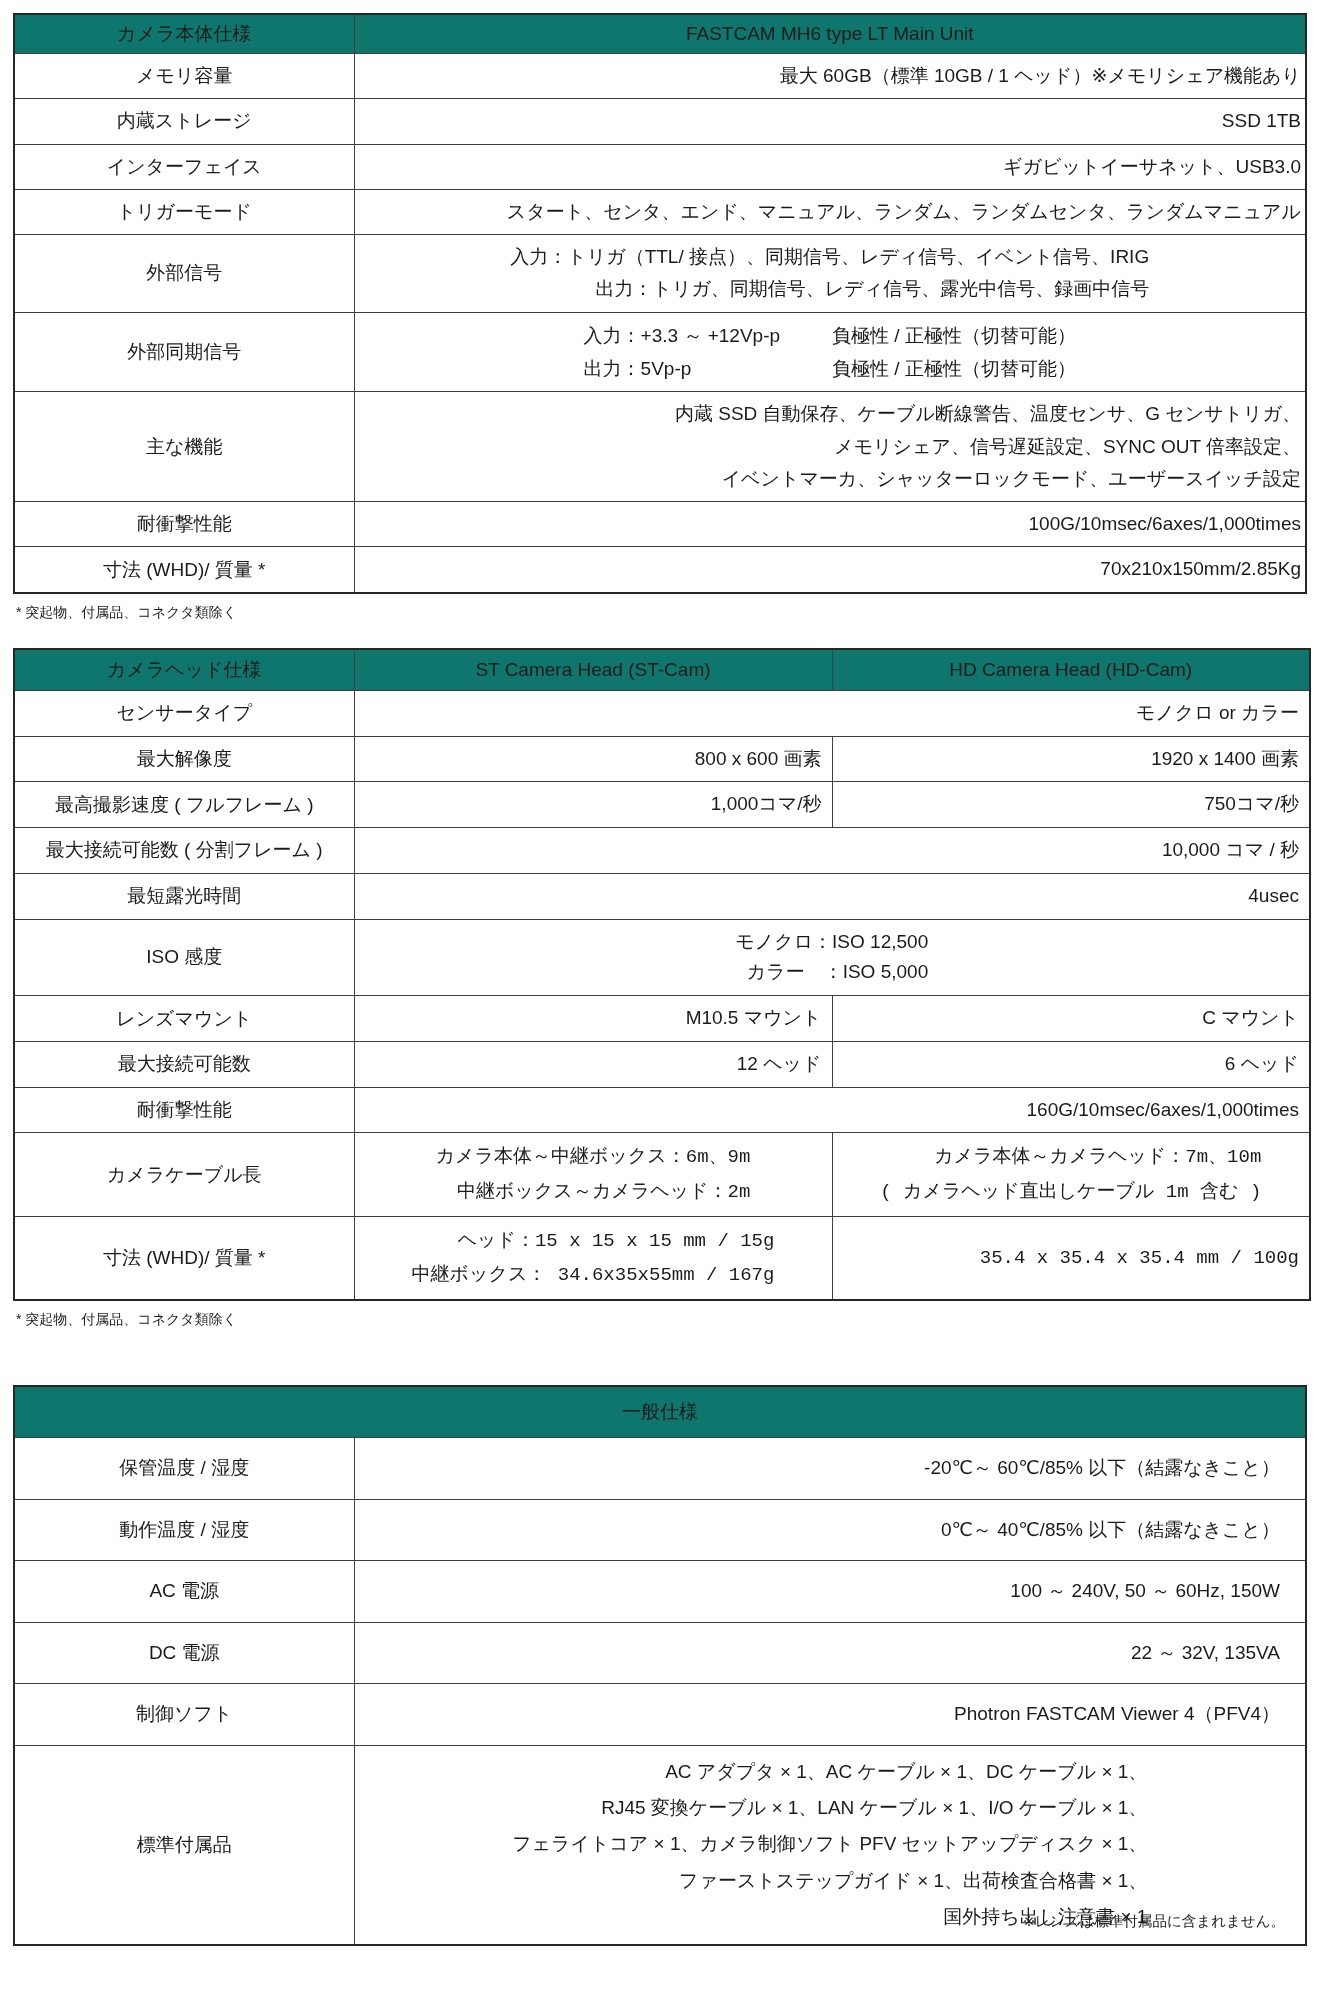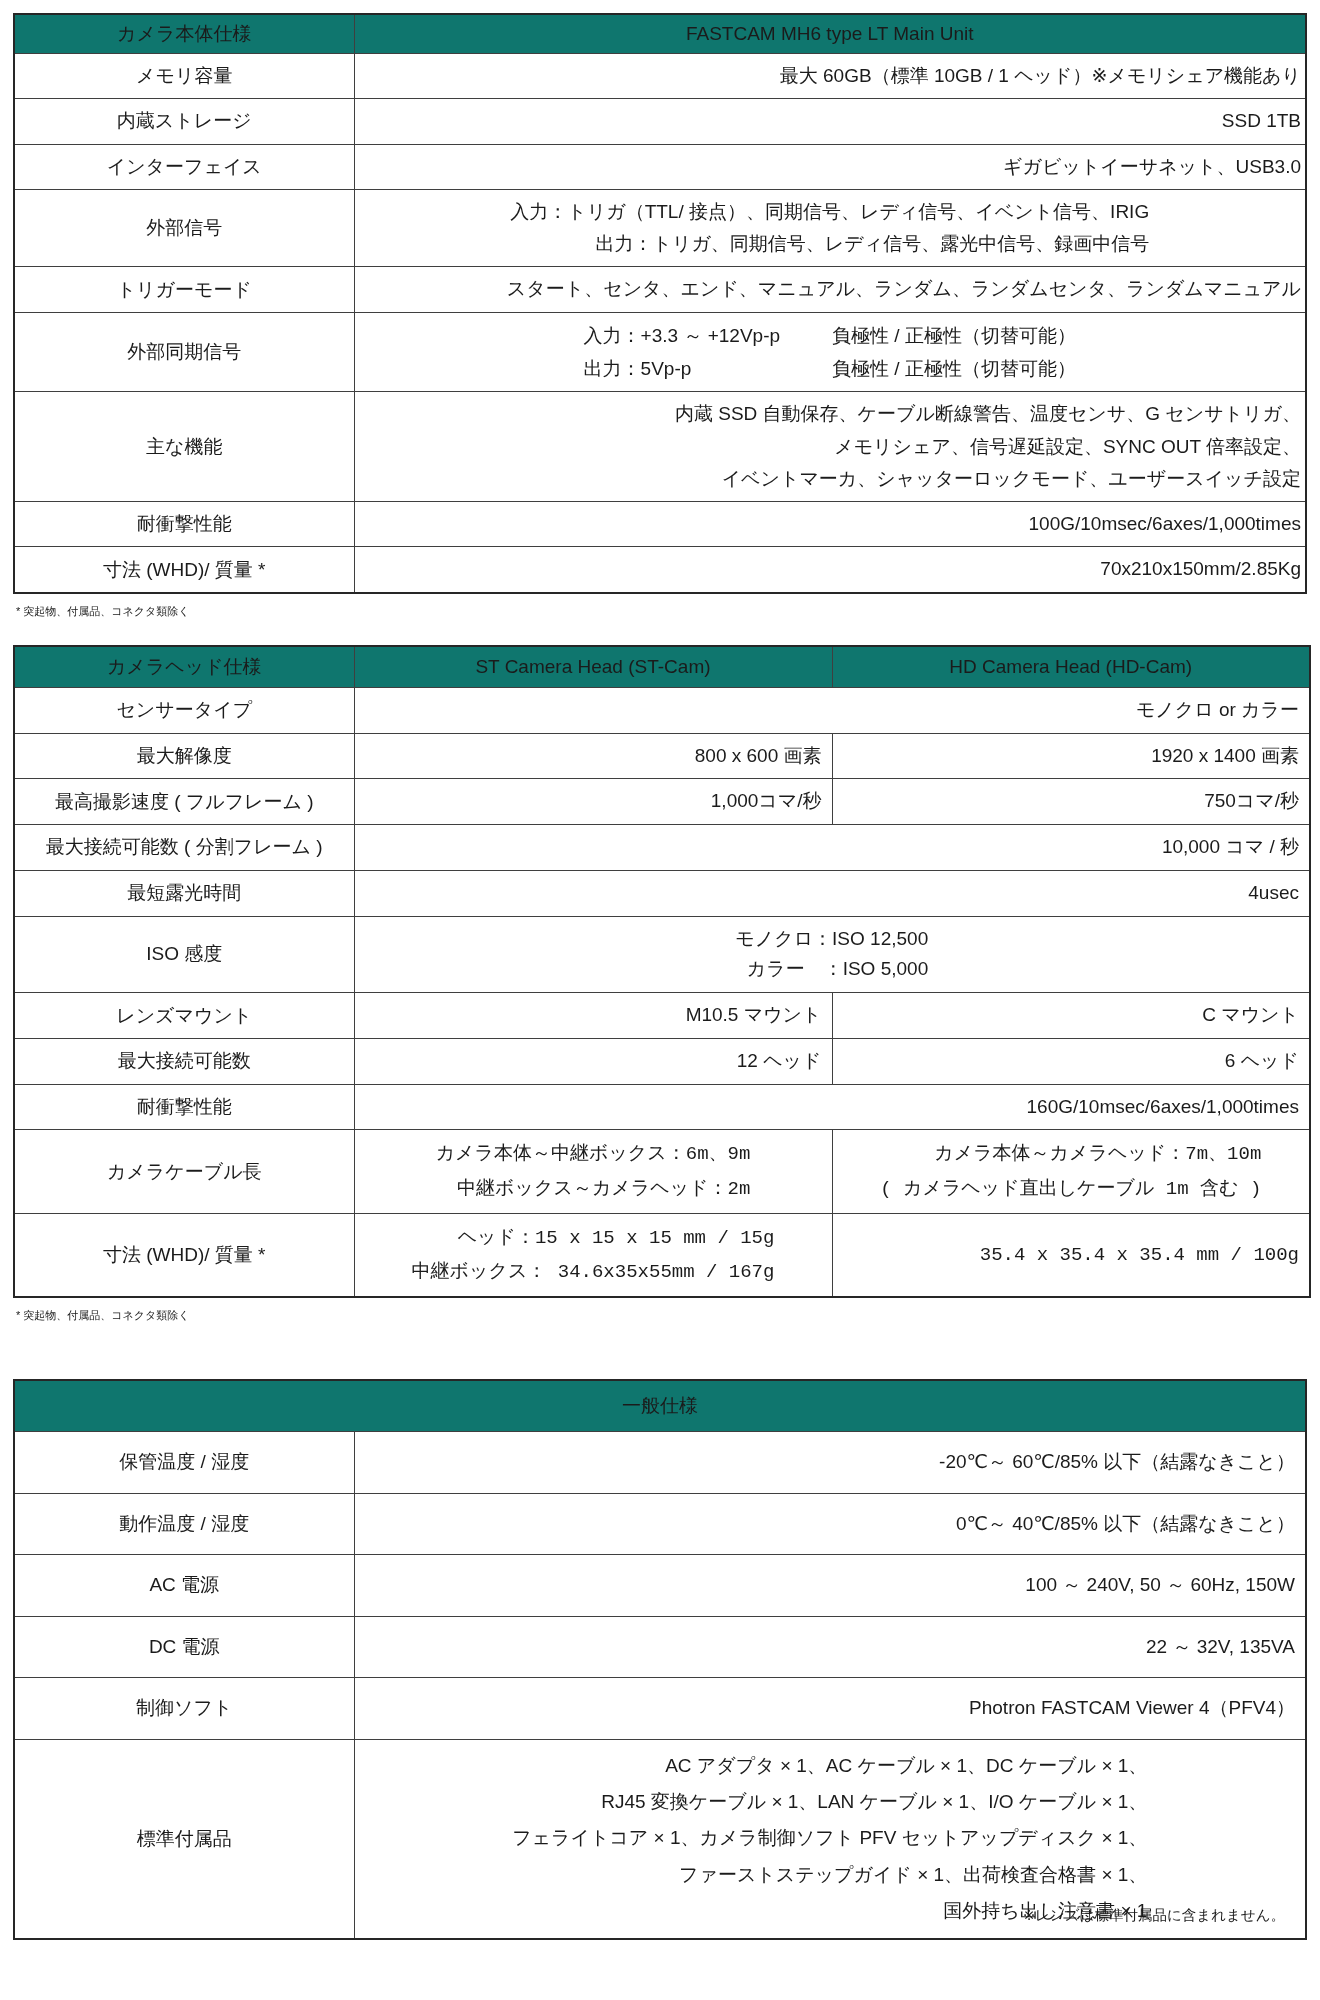--- a/index.html
+++ b/index.html
@@ -27,35 +27,35 @@
   .wrap.lc{display:inline-block;text-align:left;}
   .line{line-height:1.62;text-align:right;}
   #t1 .line{line-height:1.7;}
   #t3 .line{line-height:1.92;}
   #t2 tr.tall .line{line-height:1.8;font-family:Liberation Mono, monospace;}
 
   
   #t1 thead th, #t1 thead td{padding:6px 10px;}
   #t1 tbody th, #t1 tbody td{padding:6px 4px;}
   #t2 th, #t2 td{padding:7px 10px;}
-  #t3 th, #t3 td{padding:12px 10px;}
+  #t3 th, #t3 td{padding:12px 25px;}
   #t3 td.bigcell{padding:8px 14px;position:relative;}
 
   .pairgrid{
     display:inline-grid;grid-template-columns:auto auto;
     column-gap:52px;text-align:left;
   }
   .pairgrid .pline{line-height:1.75;}
 
   .cell-note{
     position:absolute;right:20px;bottom:13px;
     font-size:14.5px;color:#1b1b1b;line-height:1.2;
   }
   .footnote{
-    font-size:11px;margin:10px 0 26px 3px;color:#1b1b1b;
+    font-size:14px;margin:10px 0 26px 3px;color:#1b1b1b;
   }
   .footnote.gap-lg{margin-bottom:56px;}
 </style>
 </head>
 <body>
 
 <main>
 
   <table class="spec" id="t1">
     <colgroup>
@@ -87,30 +87,30 @@
         </tr>
         <tr>
           <th>インターフェイス</th>
           <td>
             <div class="wrap">
               <div class="line">ギガビットイーサネット、USB3.0</div>
             </div>
           </td>
         </tr>
         <tr>
+          <th>トリガーモード</th>
+          <td>
+            <div class="wrap">
+              <div class="line">スタート、センタ、エンド、マニュアル、ランダム、ランダムセンタ、ランダムマニュアル</div>
+            </div>
+          </td>
+        </tr>
+        <tr>
           <th>外部信号</th>
           <td><div class="wrap lc"><div class="line">入力：トリガ（TTL/ 接点）、同期信号、レディ信号、イベント信号、IRIG</div><div class="line">出力：トリガ、同期信号、レディ信号、露光中信号、録画中信号</div></div></td>
-        </tr>
-        <tr>
-          <th>トリガーモード</th>
-          <td>
-            <div class="wrap">
-              <div class="line">スタート、センタ、エンド、マニュアル、ランダム、ランダムセンタ、ランダムマニュアル</div>
-            </div>
-          </td>
         </tr>
         <tr>
           <th>外部同期信号</th>
           <td><div class="pairgrid">
               <div class="pline">入力：+3.3 ～ +12Vp-p</div>
               <div class="pline">負極性 / 正極性（切替可能）</div>
               <div class="pline">出力：5Vp-p</div>
               <div class="pline">負極性 / 正極性（切替可能）</div>
             </div></td>
         </tr>

